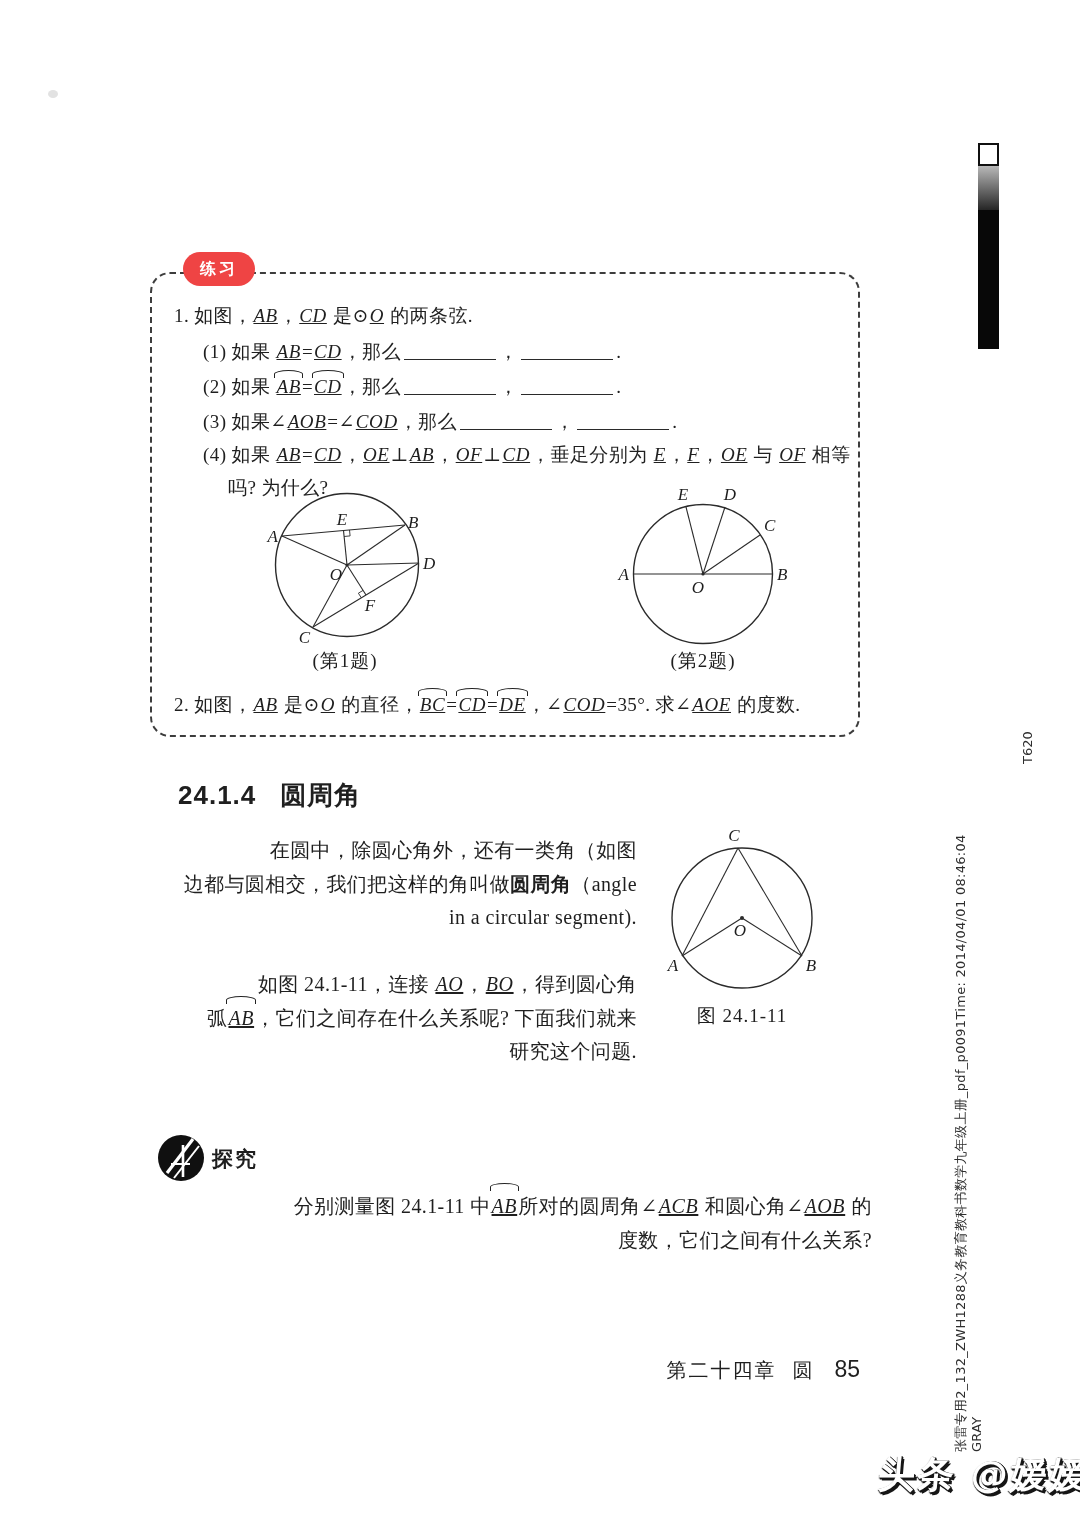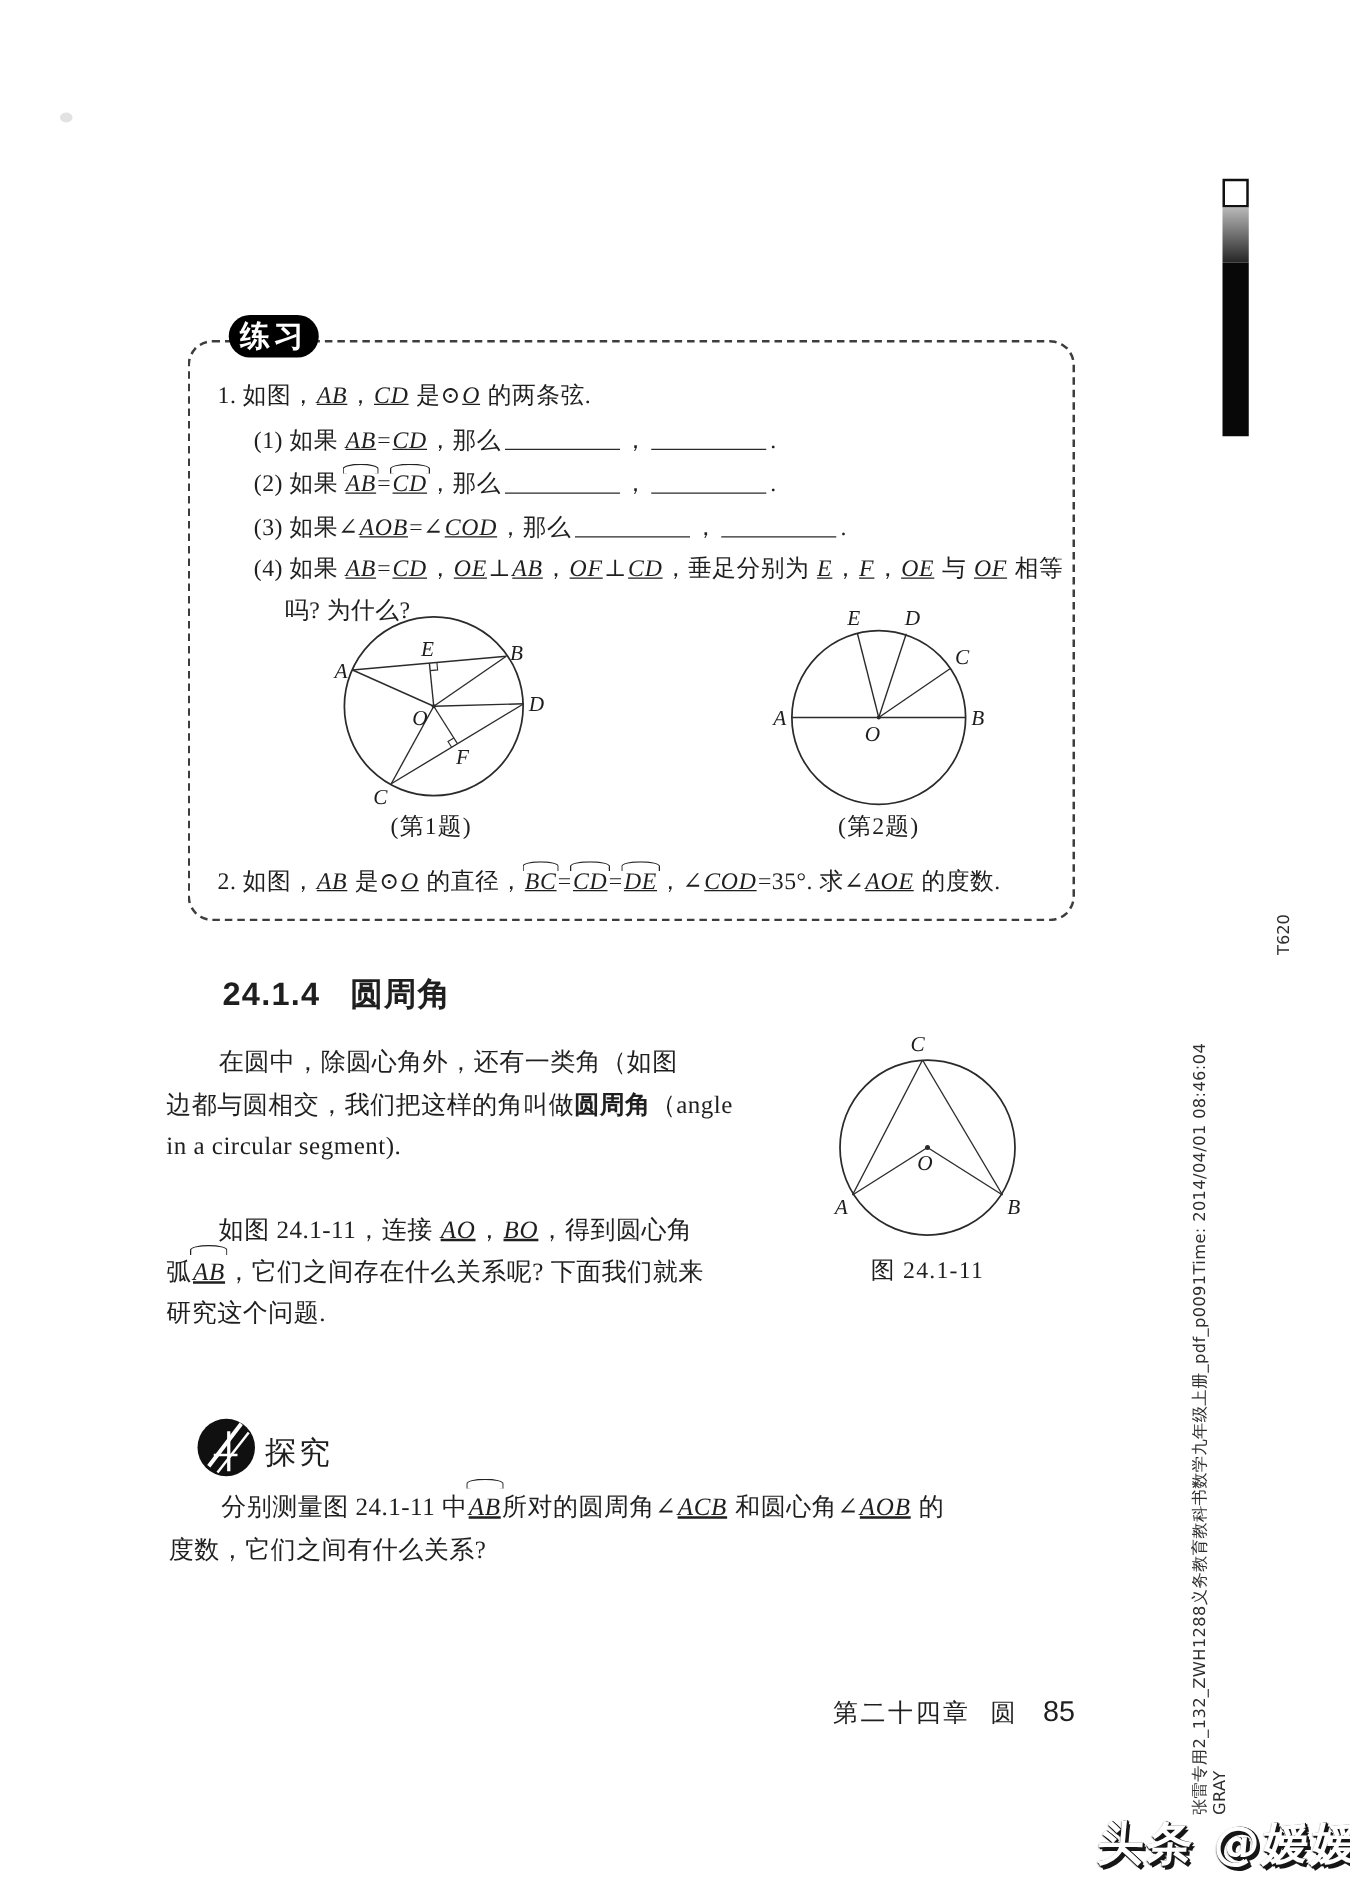--- a/index.html
+++ b/index.html
@@ -1,44 +1,44 @@
 <!DOCTYPE html>
 <html><head>
 <meta charset="utf-8">
 <style>
   html,body{margin:0;padding:0;background:#ffffff;}
   .page{position:relative;width:1080px;height:1515px;background:#ffffff;overflow:hidden;
         font-family:"Liberation Serif","DejaVu Serif",serif;color:#1f1f1f;}
   .abs{position:absolute;}
   
   .pbox{left:150px;top:272px;width:706px;height:461px;border:2px dashed #3d3d3d;border-radius:20px;}
-  .badge{left:183px;top:252px;width:72px;height:34px;background:#000000;color:#fff;border-radius:18px;
-         display:flex;align-items:center;justify-content:center;font-size:24px;font-weight:bold;
+  .badge{left:183px;top:252px;width:72px;height:34px;background:#ef4444;color:#fff;border-radius:18px;
+         display:flex;align-items:center;justify-content:center;font-size:16px;font-weight:bold;
          font-family:"Liberation Sans","DejaVu Sans",sans-serif;letter-spacing:3px;}
   .qtext{font-size:19px;letter-spacing:.4px;white-space:nowrap;}
   .m{font-style:italic;font-family:"Liberation Serif","DejaVu Serif",serif;letter-spacing:.6px;padding:0 1px;text-decoration:underline;}
   .bold{font-weight:bold;}
   .arc{position:relative;display:inline-block;}
   .arc::before{content:"";position:absolute;left:-1px;right:-1px;top:-6px;height:7px;
                border:1.3px solid #222;border-bottom:none;border-radius:100% 100% 0 0/100% 100% 0 0;}
   .blank{display:inline-block;width:92px;height:15px;border-bottom:1.3px solid #2a2a2a;margin:0 3px;vertical-align:-2px;}
   
   svg.fig line, svg.fig circle.c, svg.fig polyline{stroke:#2b2b2b;fill:none;}
   svg.fig text{font-family:"Liberation Serif","DejaVu Serif",serif;font-style:italic;font-size:17px;fill:#1d1d1d;}
   .figcap{font-size:19px;text-align:center;letter-spacing:1px;}
   
   .heading{font-family:"Liberation Sans","DejaVu Sans",sans-serif;font-weight:bold;font-size:26px;
            letter-spacing:1px;white-space:nowrap;}
   .heading .sp{margin-left:24px;}
   
-  .parablock{font-size:20px;letter-spacing:.4px;}
+  .parablock{font-size:20px;letter-spacing:.4px;text-align:right;}
   .tline{height:33.6px;line-height:33.6px;white-space:nowrap;}
   .tline.ind{padding-left:42px;}
   .exploreblock .tline{height:34px;line-height:34px;}
-  .exp-label{font-family:"Liberation Sans","DejaVu Sans",sans-serif;font-weight:normal;font-size:25px;letter-spacing:2px;}
+  .exp-label{font-family:"Liberation Sans","DejaVu Sans",sans-serif;font-weight:bold;font-size:21px;letter-spacing:2px;}
   
   .footer{left:560px;top:1356px;width:300px;text-align:right;font-size:20px;letter-spacing:2px;white-space:nowrap;}
   .footer .pnum{font-family:"Liberation Sans","DejaVu Sans",sans-serif;font-size:23px;letter-spacing:0;margin-left:20px;}
   .footer .bk{margin-left:16px;}
   
   .cal{left:978px;top:143px;width:21px;}
   .cal .w{height:23px;border:2px solid #101010;background:#fff;box-sizing:border-box;}
   .cal .g{height:44px;background:linear-gradient(#b8b8b8,#262626);}
   .cal .b{height:139px;background:#080808;}
   

